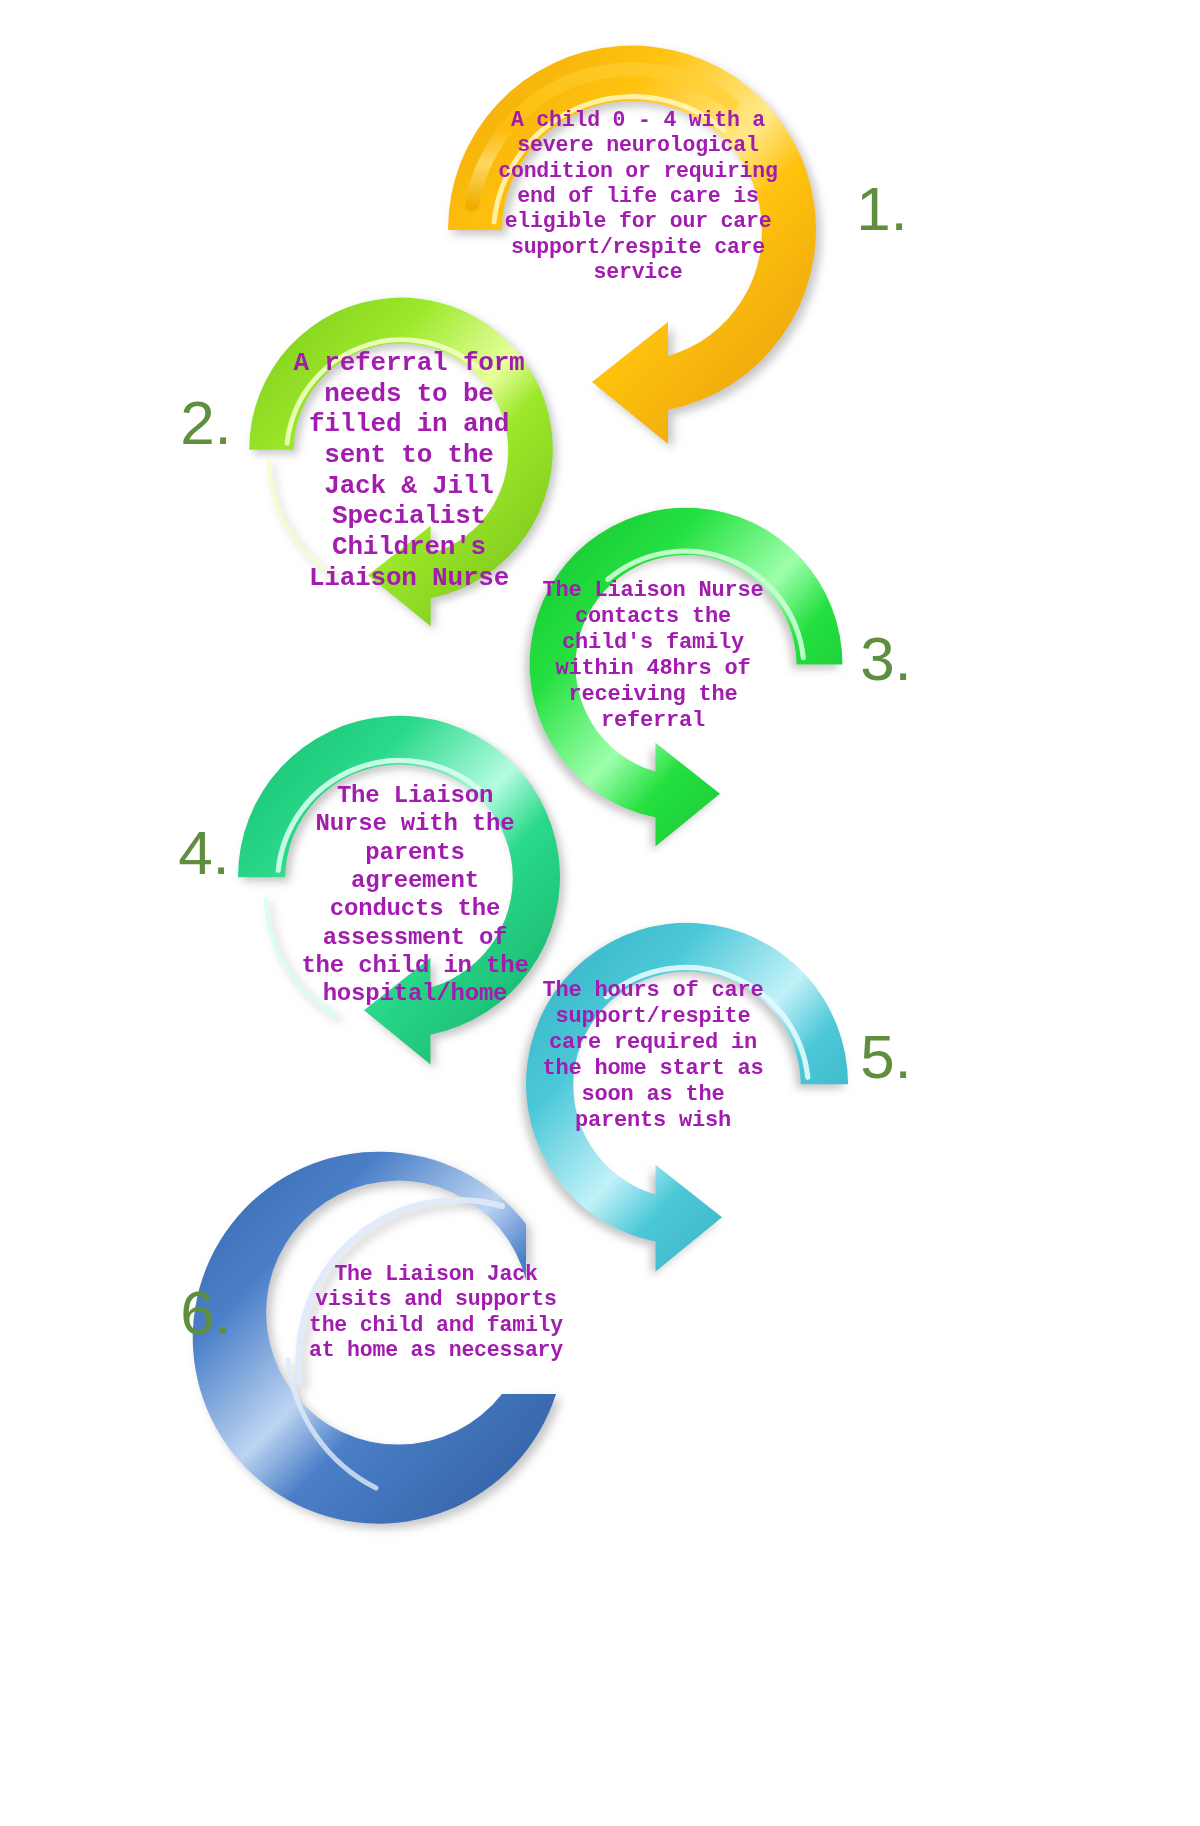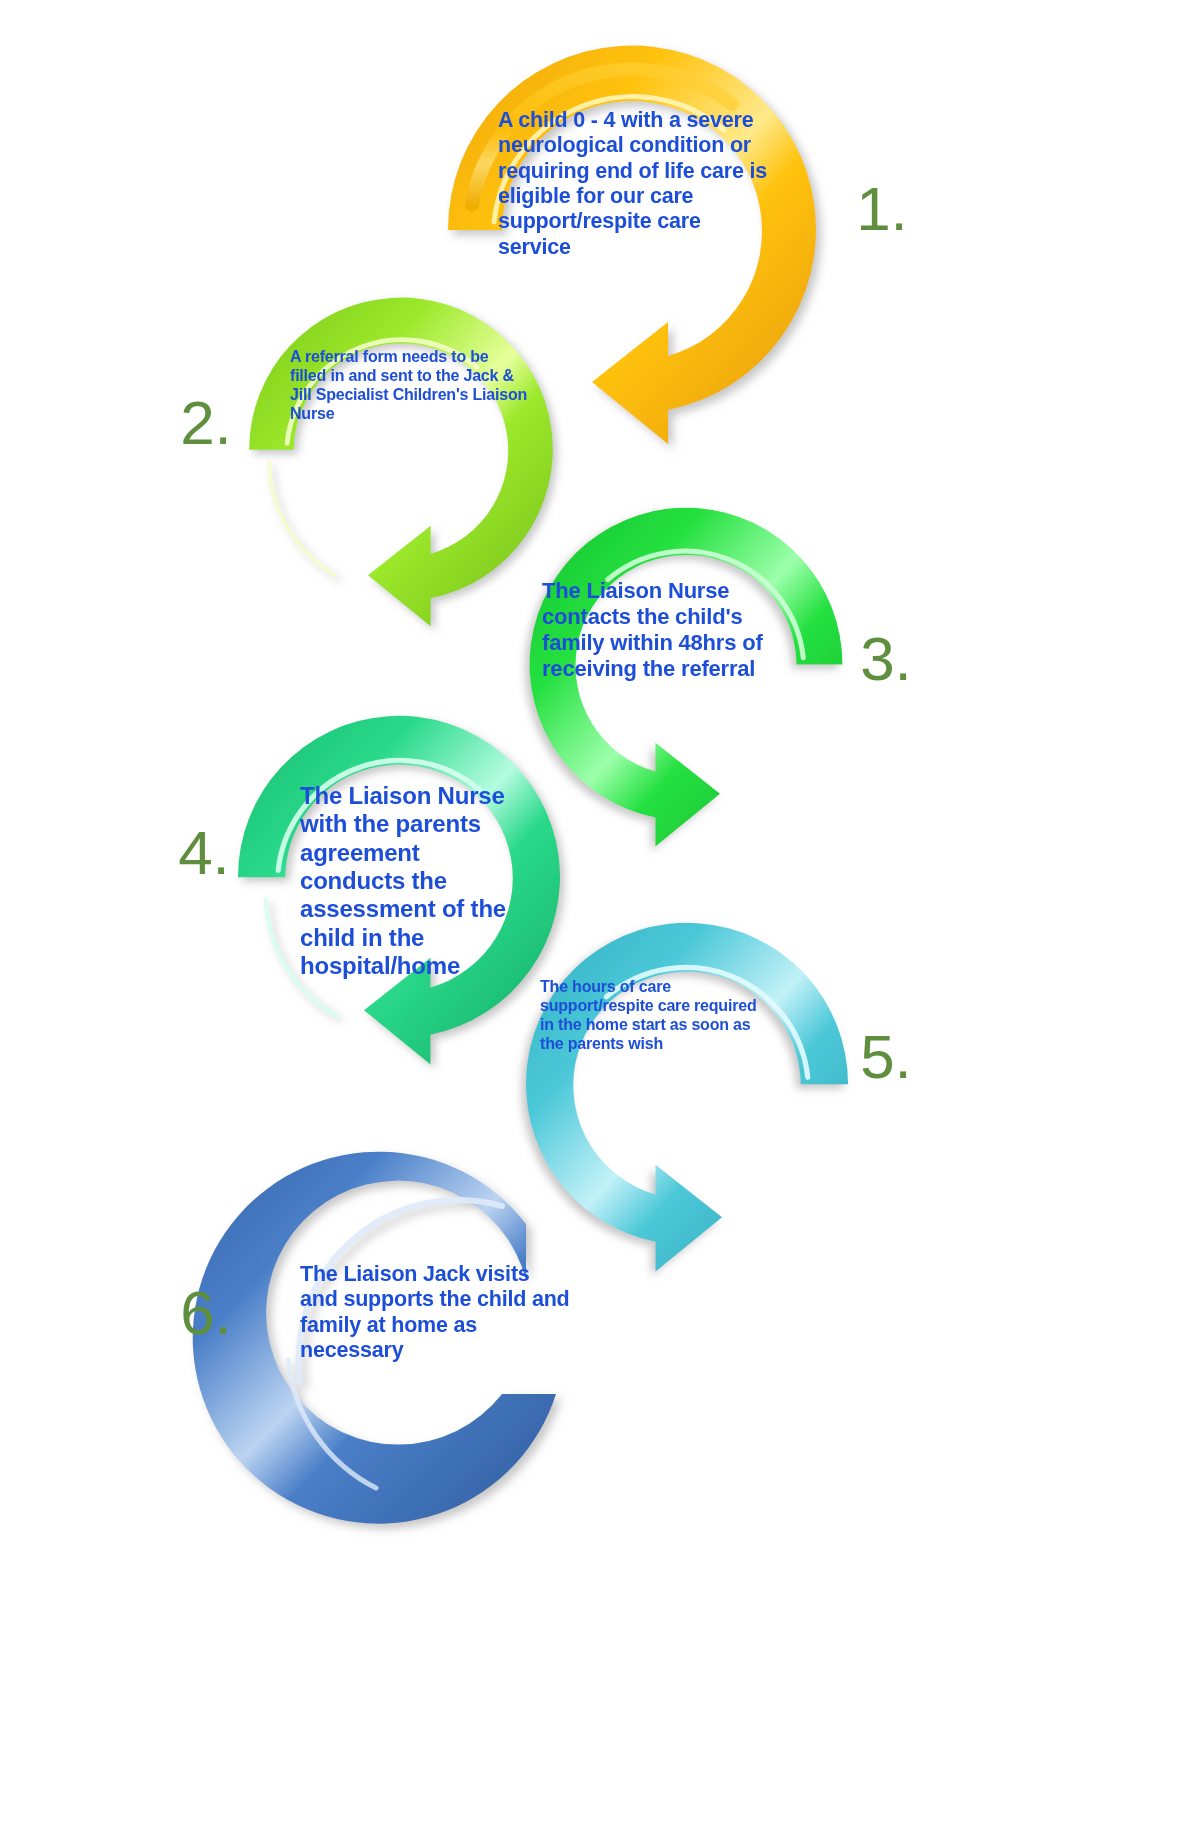--- a/index.html
+++ b/index.html
@@ -32,24 +32,24 @@
     top: 0;
   }
 
   .ring-svg {
     display: block;
     overflow: visible;
   }
 
   .step-text {
     position: absolute;
-    text-align: left;
-    color: #1d4ed8;
+    text-align: center;
+    color: #a21caf;
     font-weight: bold;
-    font-family: Liberation Sans, sans-serif;
+    font-family: Liberation Mono, monospace;
     line-height: 1.18;
     letter-spacing: -0.2px;
     white-space: pre-line;
     pointer-events: none;
   }
 
   .step-number {
     position: absolute;
     color: #5f8f3e;
     font-family: "Liberation Sans", sans-serif;
@@ -57,33 +57,33 @@
     line-height: 1;
     text-align: center;
   }
 
   
   .step-1 .ring-wrap { left: 432px; top: 30px; }
   .step-1 .step-text { left: 498px; top: 108px; width: 280px; font-size: 21.5px; }
   .step-1 .step-number { left: 842px; top: 178px; width: 80px; font-size: 62px; }
 
   .step-2 .ring-wrap { left: 236px; top: 258px; }
-  .step-2 .step-text { left: 290px; top: 348px; width: 238px; font-size: 16px; }
+  .step-2 .step-text { left: 290px; top: 348px; width: 238px; font-size: 26px; }
   .step-2 .step-number { left: 166px; top: 392px; width: 80px; font-size: 62px; }
 
   .step-3 .ring-wrap { left: 516px; top: 478px; }
   .step-3 .step-text { left: 542px; top: 578px; width: 222px; font-size: 22px; }
   .step-3 .step-number { left: 846px; top: 628px; width: 80px; font-size: 62px; }
 
   .step-4 .ring-wrap { left: 224px; top: 686px; }
   .step-4 .step-text { left: 300px; top: 782px; width: 230px; font-size: 24px; }
   .step-4 .step-number { left: 164px; top: 822px; width: 80px; font-size: 62px; }
 
   .step-5 .ring-wrap { left: 512px; top: 898px; }
-  .step-5 .step-text { left: 540px; top: 978px; width: 226px; font-size: 16px; }
+  .step-5 .step-text { left: 540px; top: 978px; width: 226px; font-size: 22px; }
   .step-5 .step-number { left: 846px; top: 1026px; width: 80px; font-size: 62px; }
 
   .step-6 .ring-wrap { left: 226px; top: 1132px; }
   .step-6 .step-text { left: 300px; top: 1262px; width: 272px; font-size: 21.5px; }
   .step-6 .step-number { left: 166px; top: 1282px; width: 80px; font-size: 62px; }
 </style>
 </head>
 <body>
 
 <div id="diagram">

